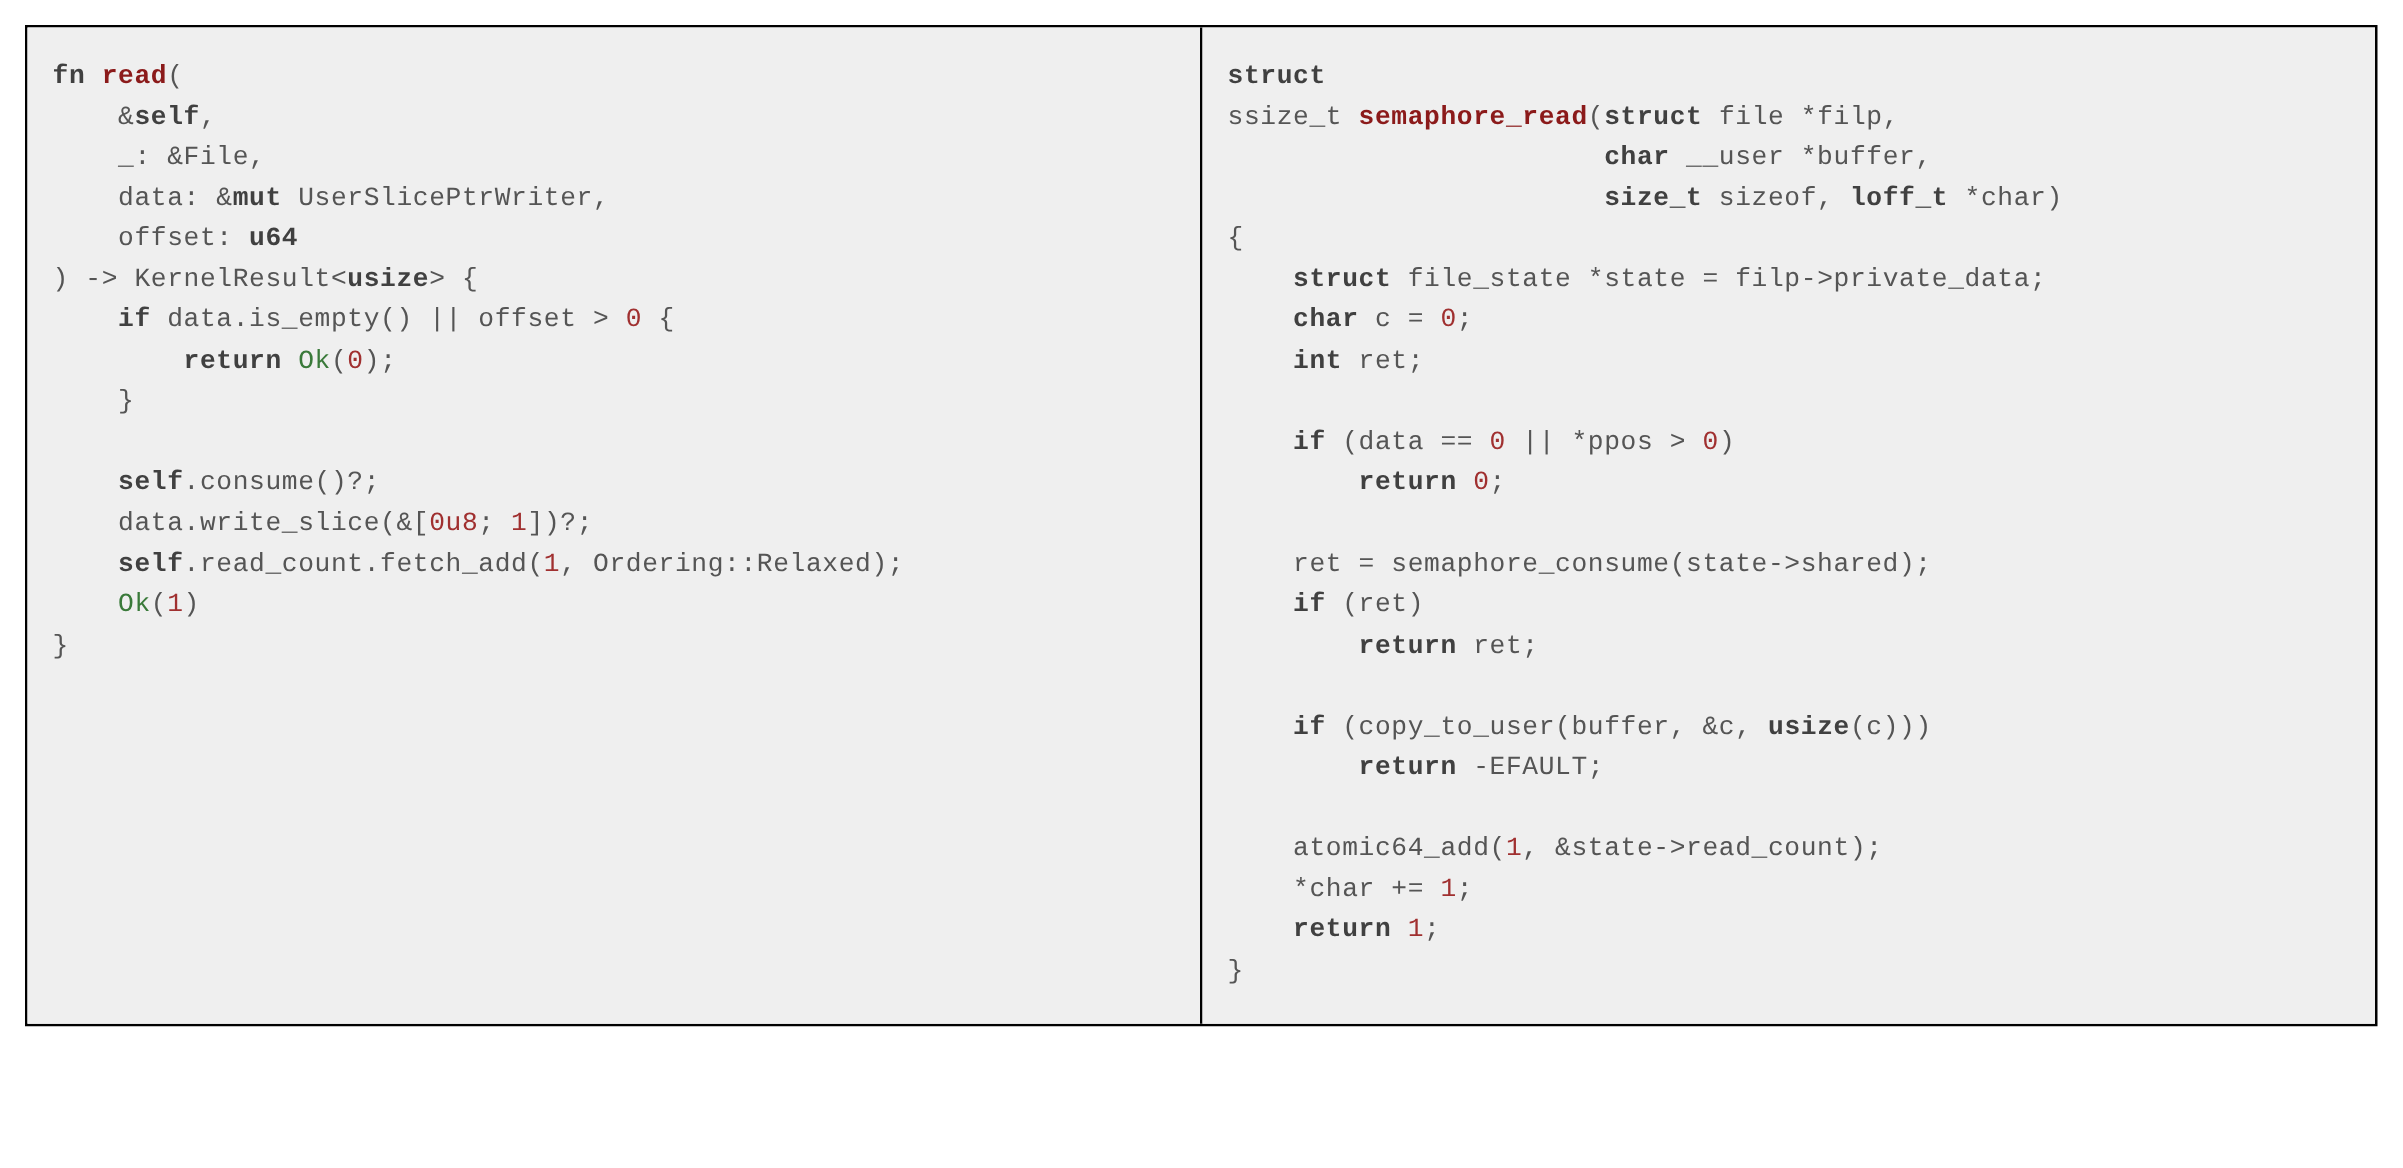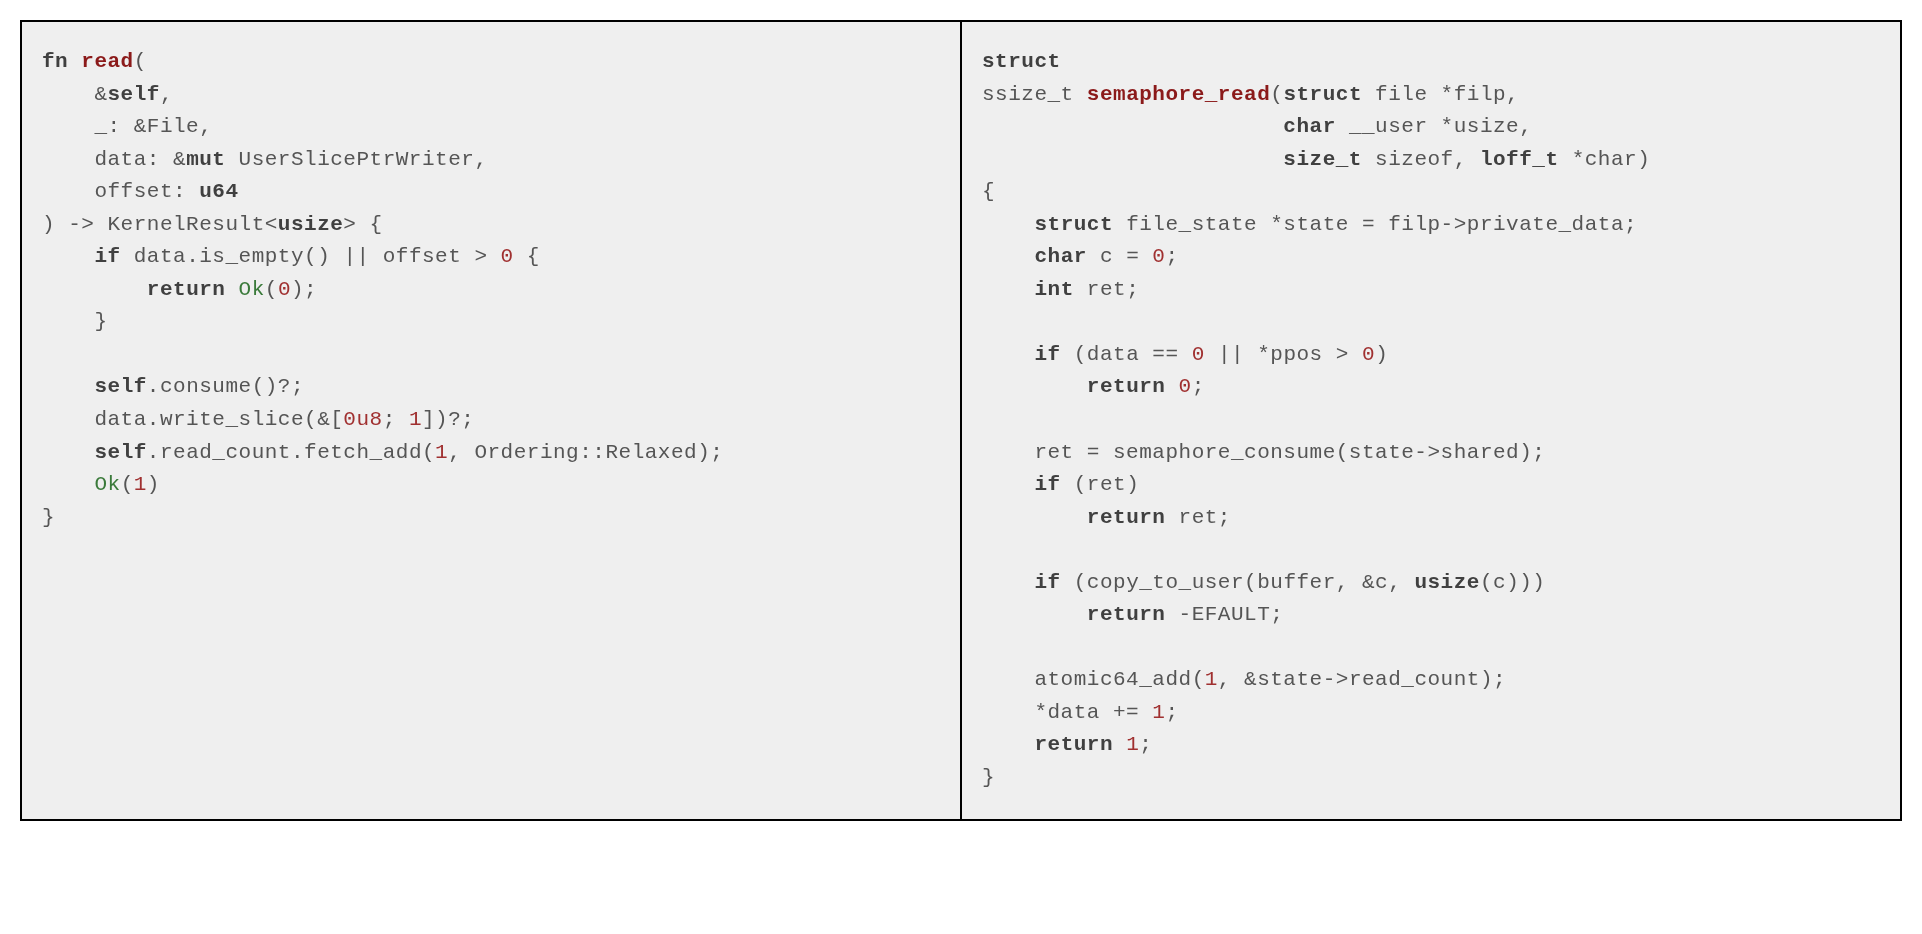--- a/index.html
+++ b/index.html
@@ -66,35 +66,35 @@
 <span></span>
 <span>    </span><span class="kw">self</span><span>.consume()?;</span>
 <span>    data.write_slice(&amp;[</span><span class="num">0u8</span><span>; </span><span class="num">1</span><span>])?;</span>
 <span>    </span><span class="kw">self</span><span>.read_count.fetch_add(</span><span class="num">1</span><span>, Ordering::Relaxed);</span>
 <span>    </span><span class="ok">Ok</span><span>(</span><span class="num">1</span><span>)</span>
 <span>}</span></div>
   </div>
   <div class="pane">
 <div class="code"><span class="kw">struct</span>
 <span>ssize_t </span><span class="fn-name">semaphore_read</span><span>(</span><span class="kw">struct</span><span> file *filp,</span>
-<span>                       </span><span class="kw">char</span><span> __user *usize,</span>
+<span>                       </span><span class="kw">char</span><span> __user *buffer,</span>
 <span>                       </span><span class="kw">size_t</span><span> sizeof, </span><span class="kw">loff_t</span><span> *char)</span>
 <span>{</span>
 <span>    </span><span class="kw">struct</span><span> file_state *state = filp-&gt;private_data;</span>
 <span>    </span><span class="kw">char</span><span> c = </span><span class="num">0</span><span>;</span>
 <span>    </span><span class="kw">int</span><span> ret;</span>
 <span></span>
 <span>    </span><span class="kw">if</span><span> (data == </span><span class="num">0</span><span> || *ppos &gt; </span><span class="num">0</span><span>)</span>
 <span>        </span><span class="kw">return</span><span> </span><span class="num">0</span><span>;</span>
 <span></span>
 <span>    ret = semaphore_consume(state-&gt;shared);</span>
 <span>    </span><span class="kw">if</span><span> (ret)</span>
 <span>        </span><span class="kw">return</span><span> ret;</span>
 <span></span>
 <span>    </span><span class="kw">if</span><span> (copy_to_user(buffer, &amp;c, </span><span class="kw">usize</span><span>(c)))</span>
 <span>        </span><span class="kw">return</span><span> -EFAULT;</span>
 <span></span>
 <span>    atomic64_add(</span><span class="num">1</span><span>, &amp;state-&gt;read_count);</span>
-<span>    *data += </span><span class="num">1</span><span>;</span>
+<span>    *char += </span><span class="num">1</span><span>;</span>
 <span>    </span><span class="kw">return</span><span> </span><span class="num">1</span><span>;</span>
 <span>}</span></div>
   </div>
 </div>
 
 </body></html>

